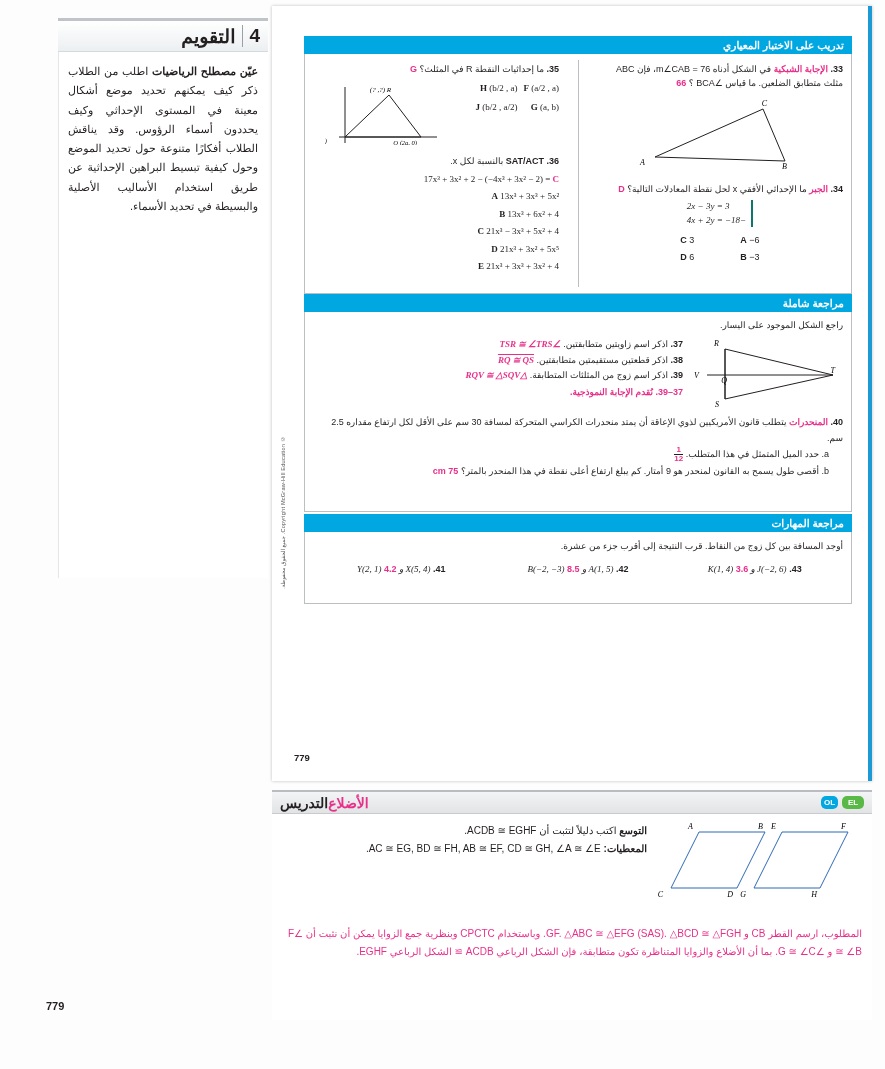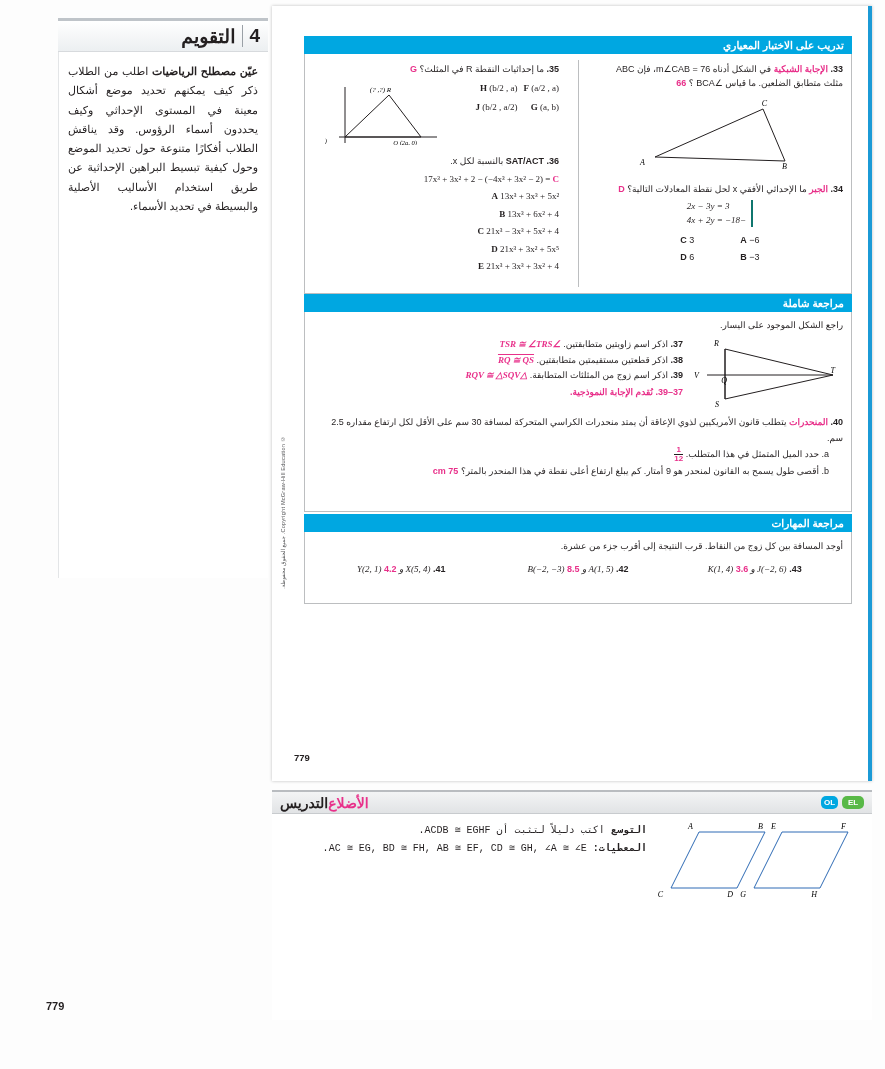--- a/index.html
+++ b/index.html
@@ -338,26 +338,27 @@
           <polygon points="125,10 191,10 163,66 97,66" fill="none" stroke="#2f6bb5" stroke-width="1"></polygon>
           <text x="36" y="7" font-size="8" font-style="italic" font-family="Liberation Serif, serif">A</text>
           <text x="106" y="7" font-size="8" font-style="italic" font-family="Liberation Serif, serif">B</text>
           <text x="119" y="7" font-size="8" font-style="italic" font-family="Liberation Serif, serif">E</text>
           <text x="189" y="7" font-size="8" font-style="italic" font-family="Liberation Serif, serif">F</text>
           <text x="6" y="75" font-size="8" font-style="italic" font-family="Liberation Serif, serif">C</text>
           <text x="76" y="75" font-size="8" font-style="italic" font-family="Liberation Serif, serif">D</text>
           <text x="89" y="75" font-size="8" font-style="italic" font-family="Liberation Serif, serif">G</text>
           <text x="160" y="75" font-size="8" font-style="italic" font-family="Liberation Serif, serif">H</text>
         </svg>
-        <div style="flex:1;font-family:Liberation Mono, monospace;">
+        <div style="flex:1;">
           <div>
             <b>التوسع</b><span> اكتب دليلاً لتثبت أن ACDB ≅ EGHF.</span>
           </div>
           <div>
             <b>المعطيات:</b><span> AC ≅ EG, BD ≅ FH, AB ≅ EF, CD ≅ GH, ∠A ≅ ∠E.</span>
           </div>
         </div>
       </div>
+      <div class="pink" style="margin-top:8px;">المطلوب، ارسم القطر CB و GF. △ABC ≅ △EFG (SAS). △BCD ≅ △FGH. وباستخدام CPCTC وبنظرية جمع الزوايا يمكن أن نثبت أن ∠F ≅ ∠B و ∠G ≅ ∠C. بما أن الأضلاع والزوايا المتناظرة تكون متطابقة، فإن الشكل الرباعي ACDB ≅ الشكل الرباعي EGHF.</div>
     </div>
   </div>
 
   <div class="pagenum-outer">779</div>
 </div>
 
 </body></html>

